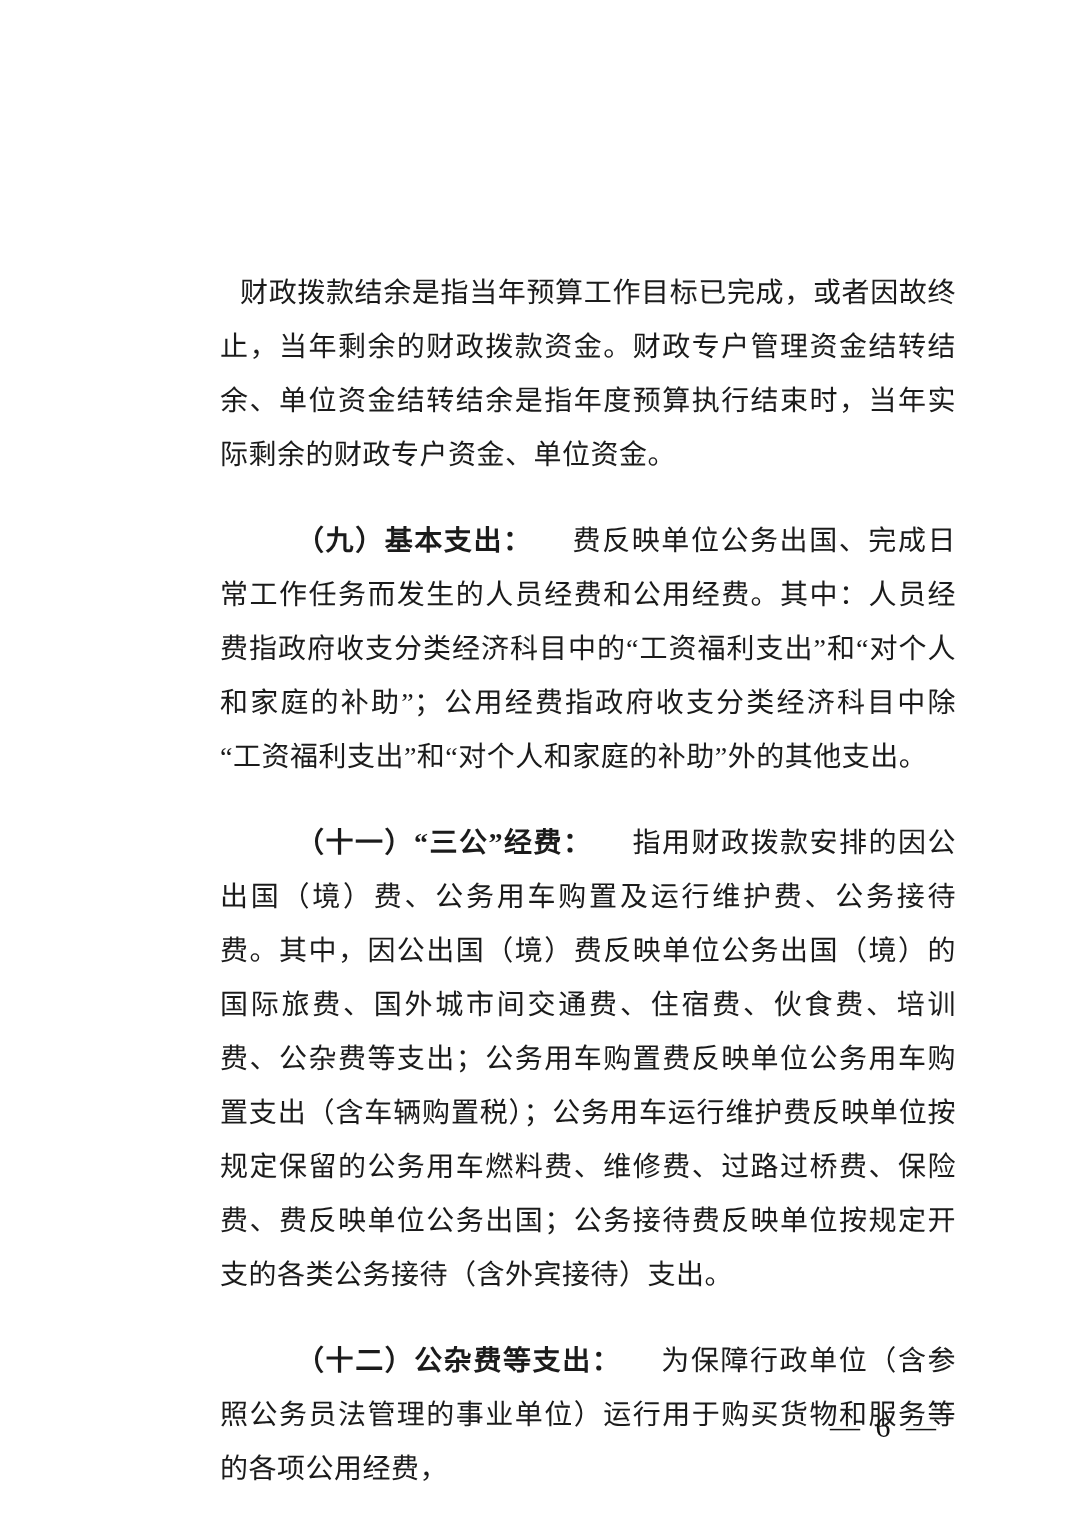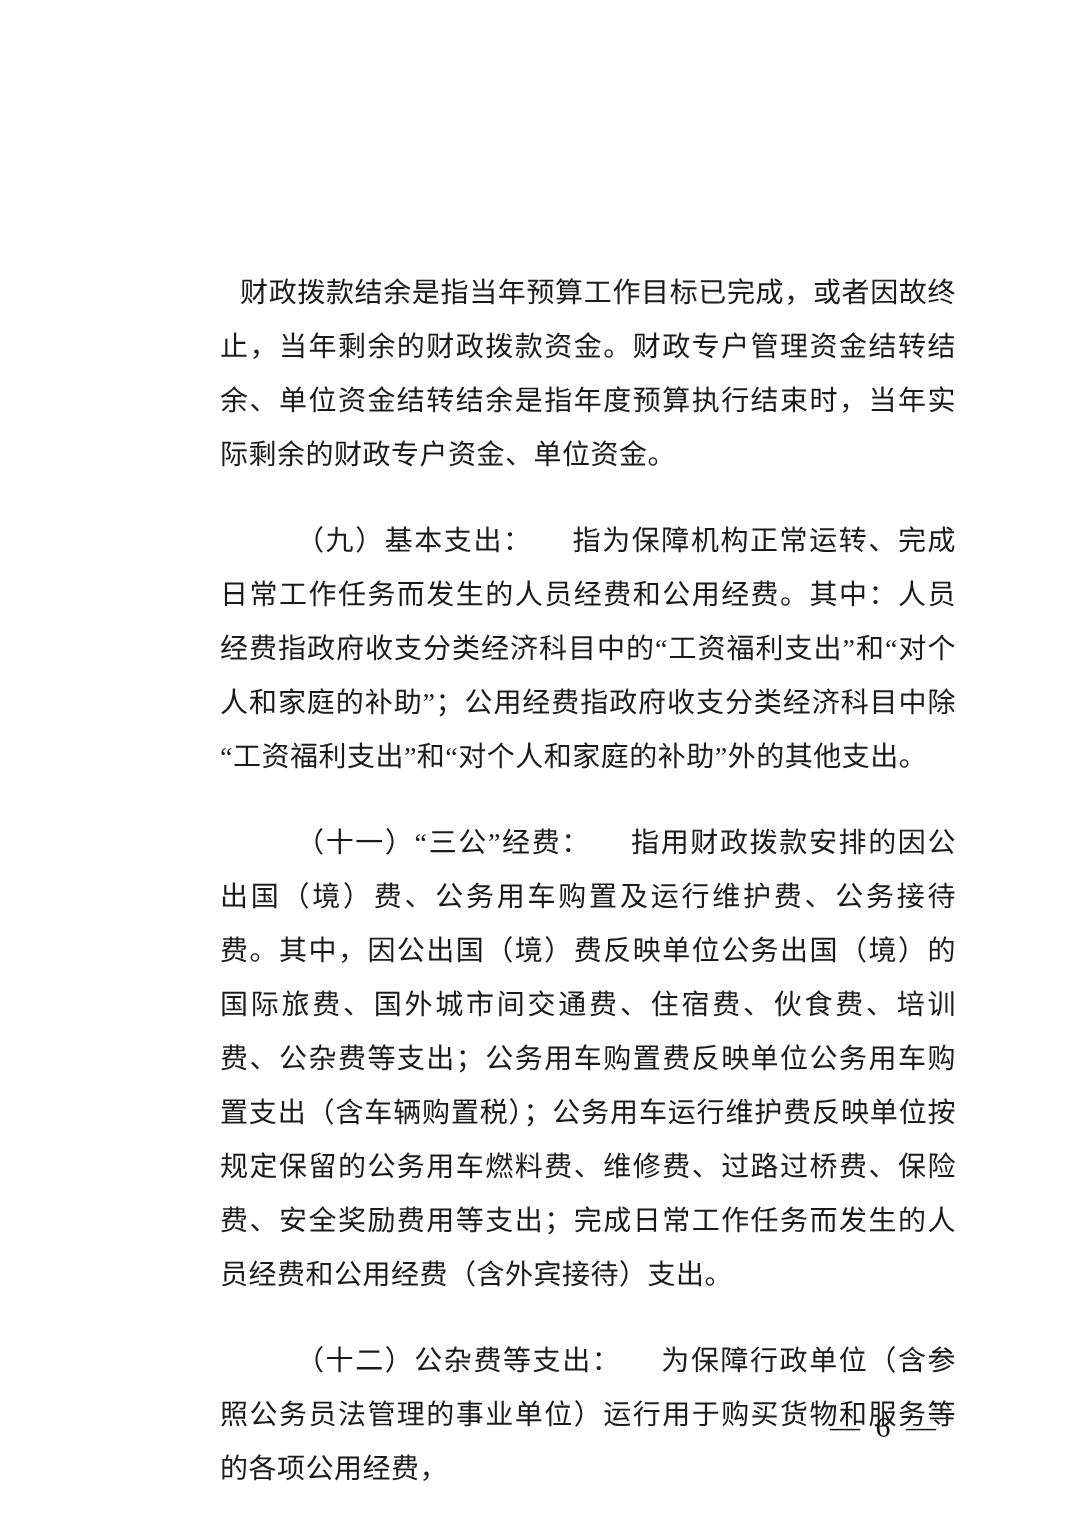--- a/index.html
+++ b/index.html
@@ -34,21 +34,21 @@
     letter-spacing: 0.5px;
     word-break: break-all;
     overflow-wrap: anywhere;
   }
 
   .para.indent {
     text-indent: 2em;
   }
 
   .head {
-    font-weight: 400;
+    font-weight: 700;
   }
 
   .footer {
     position: absolute;
     top: 1350px;
     right: 134px;
   }
 
   .pageno {
     font-size: 30px;
@@ -59,24 +59,24 @@
 </style>
 </head>
 <body>
 
 <div class="page">
 
   <main class="content">
 
     <p class="para"><span class="body-text">财政拨款结余是指当年预算工作目标已完成，或者因故终止，当年剩余的财政拨款资金。财政专户管理资金结转结余、单位资金结转结余是指年度预算执行结束时，当年实际剩余的财政专户资金、单位资金。</span></p>
 
-    <p class="para indent"><span class="head">（九）基本支出：</span><span class="body-text">指为保障机构正常运转、完成日常工作任务而发生的人员经费和公用经费。其中：人员经费指政府收支分类经济科目中的“工资福利支出”和“对个人和家庭的补助”；公用经费指政府收支分类经济科目中除“工资福利支出”和“对个人和家庭的补助”外的其他支出。</span></p>
+    <p class="para indent"><span class="head">（九）基本支出：</span><span class="body-text">费反映单位公务出国、完成日常工作任务而发生的人员经费和公用经费。其中：人员经费指政府收支分类经济科目中的“工资福利支出”和“对个人和家庭的补助”；公用经费指政府收支分类经济科目中除“工资福利支出”和“对个人和家庭的补助”外的其他支出。</span></p>
 
 
-    <p class="para indent"><span class="head">（十一）“三公”经费：</span><span class="body-text">指用财政拨款安排的因公出国（境）费、公务用车购置及运行维护费、公务接待费。其中，因公出国（境）费反映单位公务出国（境）的国际旅费、国外城市间交通费、住宿费、伙食费、培训费、公杂费等支出；公务用车购置费反映单位公务用车购置支出（含车辆购置税）；公务用车运行维护费反映单位按规定保留的公务用车燃料费、维修费、过路过桥费、保险费、安全奖励费用等支出；完成日常工作任务而发生的人员经费和公用经费（含外宾接待）支出。</span></p>
+    <p class="para indent"><span class="head">（十一）“三公”经费：</span><span class="body-text">指用财政拨款安排的因公出国（境）费、公务用车购置及运行维护费、公务接待费。其中，因公出国（境）费反映单位公务出国（境）的国际旅费、国外城市间交通费、住宿费、伙食费、培训费、公杂费等支出；公务用车购置费反映单位公务用车购置支出（含车辆购置税）；公务用车运行维护费反映单位按规定保留的公务用车燃料费、维修费、过路过桥费、保险费、费反映单位公务出国；公务接待费反映单位按规定开支的各类公务接待（含外宾接待）支出。</span></p>
 
     <p class="para indent"><span class="head">（十二）公杂费等支出：</span><span class="body-text">为保障行政单位（含参照公务员法管理的事业单位）运行用于购买货物和服务等的各项公用经费，</span></p>
 
   </main>
 
   <footer class="footer">
     <span class="pageno">— 6 —</span>
   </footer>
 
 </div>

